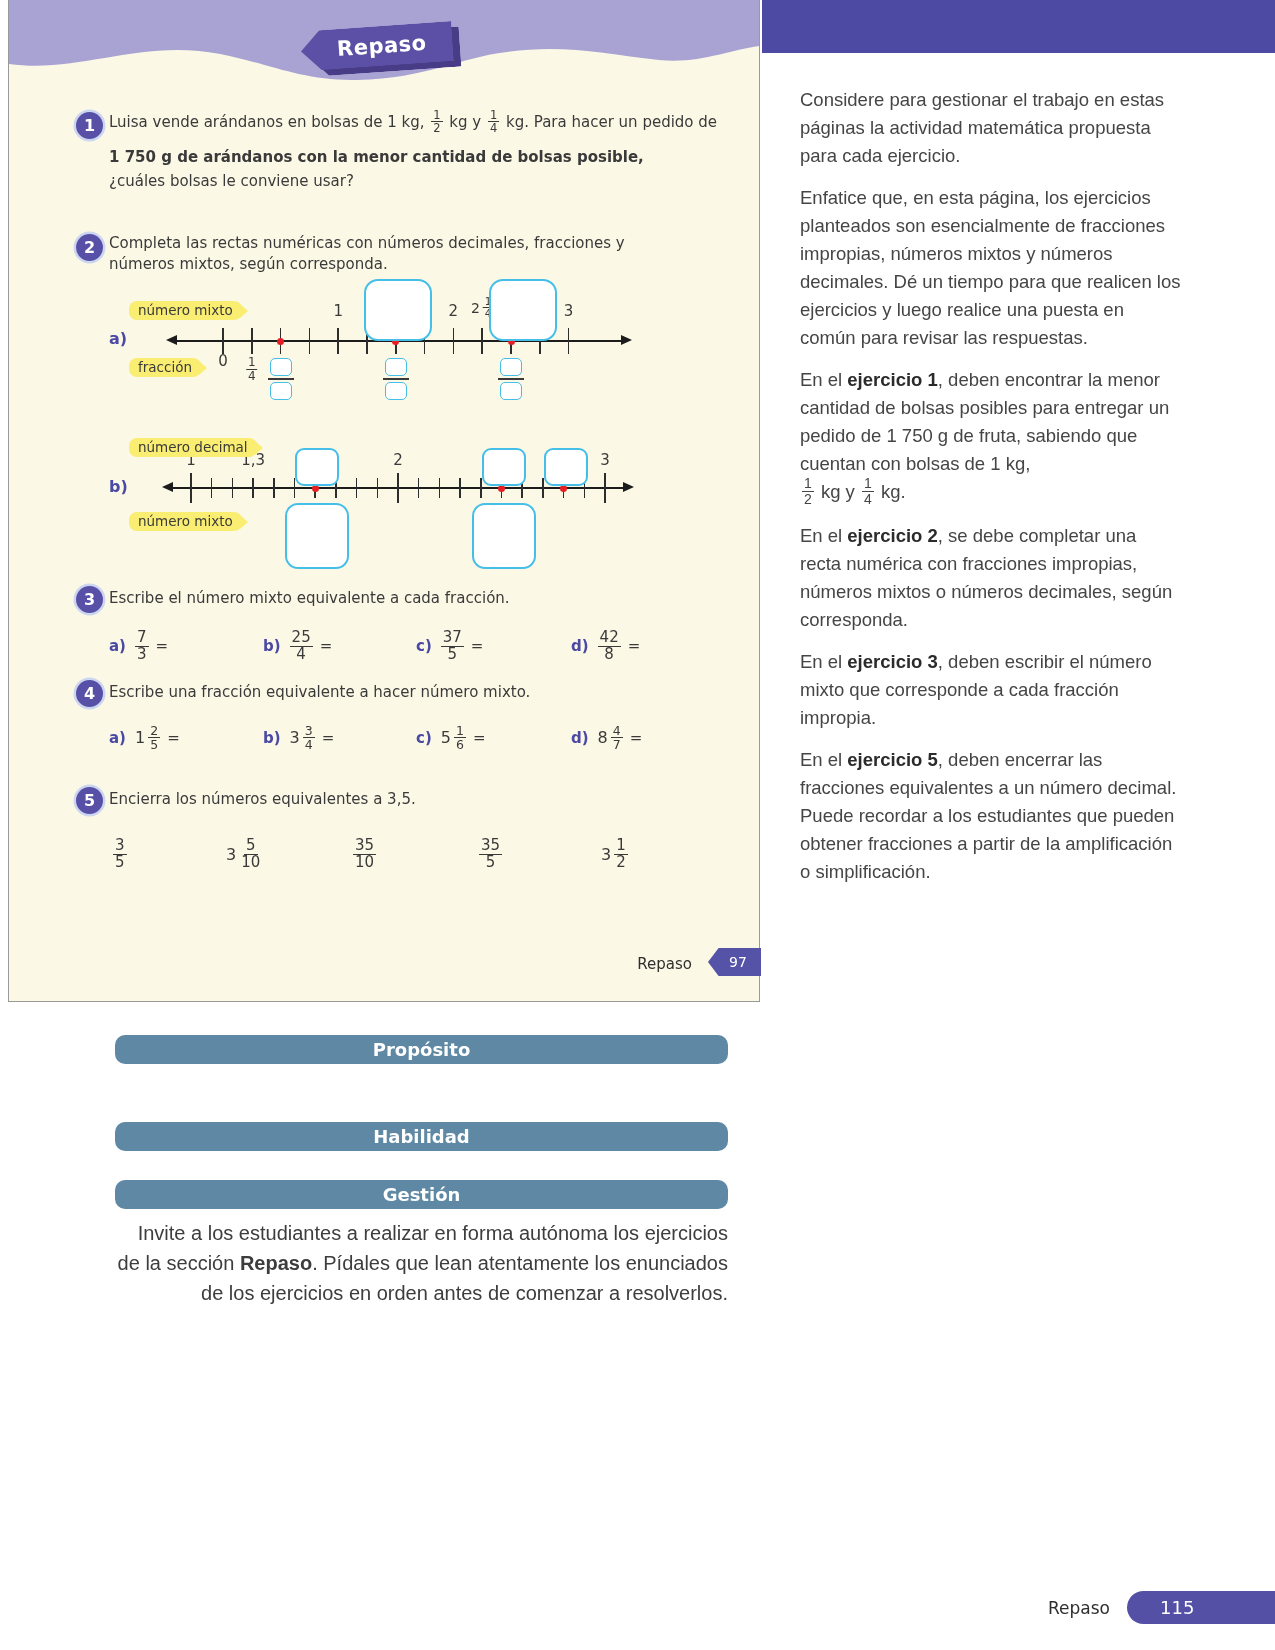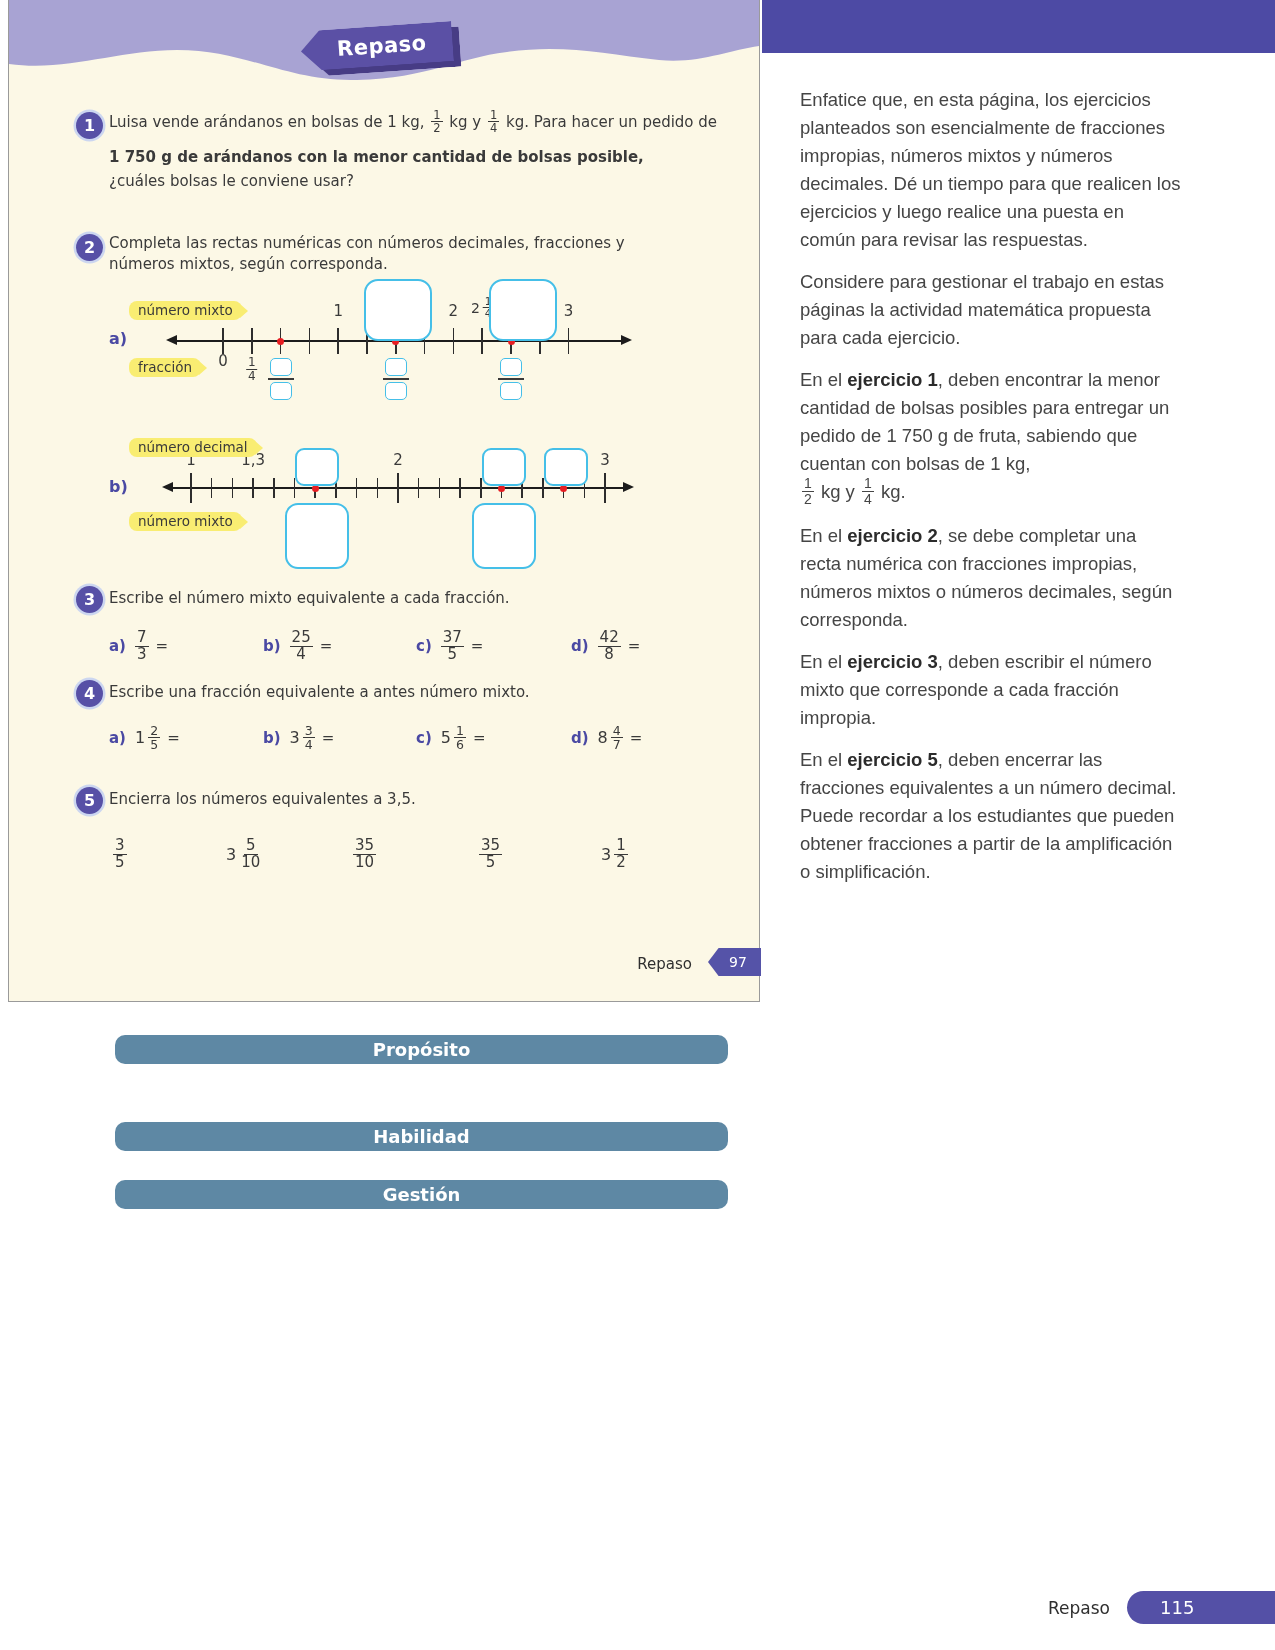--- a/index.html
+++ b/index.html
@@ -107,21 +107,21 @@
             </span>
           </span><span> kg. Para hacer un pedido de</span></div>
         <div class="exline" style="left: 100px; top: 148px; font-weight: bold;"><span>1 750 g de arándanos con la menor cantidad de bolsas posible,</span></div>
         <div class="exline" style="left: 100px; top: 172px;"><span>¿cuáles bolsas le conviene usar?</span></div>
         <div class="exnum" style="left: 67px; top: 234px;">2</div>
         <div class="exline" style="left: 100px; top: 234px;"><span>Completa las rectas numéricas con números decimales, fracciones y</span></div>
         <div class="exline" style="left: 100px; top: 255px;"><span>números mixtos, según corresponda.</span></div>
         <div class="exnum" style="left: 67px; top: 586px;">3</div>
         <div class="exline" style="left: 100px; top: 589px;"><span>Escribe el número mixto equivalente a cada fracción.</span></div>
         <div class="exnum" style="left: 67px; top: 680px;">4</div>
-        <div class="exline" style="left: 100px; top: 683px;"><span>Escribe una fracción equivalente a antes número mixto.</span></div>
+        <div class="exline" style="left: 100px; top: 683px;"><span>Escribe una fracción equivalente a hacer número mixto.</span></div>
         <div class="exnum" style="left: 67px; top: 787px;">5</div>
         <div class="exline" style="left: 100px; top: 790px;"><span>Encierra los números equivalentes a 3,5.</span></div>
         <div>
           <div class="nl-line" style="left: 168px; top: 340px; width: 444px;"></div>
           <div class="nl-arrow-l" style="left: 157px; top: 335px;"></div>
           <div class="nl-arrow-r" style="left: 612px; top: 335px;"></div>
           <div class="tick" style="height: 26px; left: 213.2px; top: 328px;"></div>
           <div class="tick" style="height: 26px; left: 242px; top: 328px;"></div>
           <div class="tick" style="height: 26px; left: 270.8px; top: 328px;"></div>
           <div class="tick" style="height: 26px; left: 299.6px; top: 328px;"></div>
@@ -342,39 +342,40 @@
             </span>
           </span>
         </div>
       </div>
     <div class="sp-footer">Repaso</div>
     <div class="badge97">97</div>
   </div>
 
   <div class="top-bar"></div>
   <div class="teacher-col" id="teacher-root">
+      <p><span>Considere para gestionar el trabajo en estas páginas la actividad matemática propuesta para cada ejercicio.</span></p>
       <p><span>Enfatice que, en esta página, los ejercicios planteados son esencialmente de fracciones impropias, números mixtos y números decimales. Dé un tiempo para que realicen los ejercicios y luego realice una puesta en común para revisar las respuestas.</span></p>
-      <p><span>Considere para gestionar el trabajo en estas páginas la actividad matemática propuesta para cada ejercicio.</span></p>
       <p><span>En el </span><b>ejercicio 1</b><span>, deben encontrar la menor cantidad de bolsas posibles para entregar un pedido de 1 750 g de fruta, sabiendo que cuentan con bolsas de 1 kg,</span><br><span class="mixed">
           <span class="frac f-teach">
             <span class="fn">1</span>
             <span class="fd">2</span>
           </span>
         </span><span> kg y </span><span class="mixed">
           <span class="frac f-teach">
             <span class="fn">1</span>
             <span class="fd">4</span>
           </span>
         </span><span> kg.</span></p>
       <p><span>En el </span><b>ejercicio 2</b><span>, se debe completar una recta numérica con fracciones impropias, números mixtos o números decimales, según corresponda.</span></p>
       <p><span>En el </span><b>ejercicio 3</b><span>, deben escribir el número mixto que corresponde a cada fracción impropia.</span></p>
       <p><span>En el </span><b>ejercicio 5</b><span>, deben encerrar las fracciones equivalentes a un número decimal. Puede recordar a los estudiantes que pueden obtener fracciones a partir de la amplificación o simplificación.</span></p>
     </div>
 
   <div class="sections" id="sections-root">
       <div class="sec-bar">Propósito</div>
       <div class="sec-bar sec-gap1">Habilidad</div>
       <div class="sec-bar sec-gap2">Gestión</div>
+      <div class="sec-body"><span>Invite a los estudiantes a realizar en forma autónoma los ejercicios de la sección </span><b>Repaso</b><span>. Pídales que lean atentamente los enunciados de los ejercicios en orden antes de comenzar a resolverlos.</span></div>
     </div>
 
   <div class="page-footer-label">Repaso</div>
   <div class="badge115">115</div>
 </div>
 
 </body></html>

